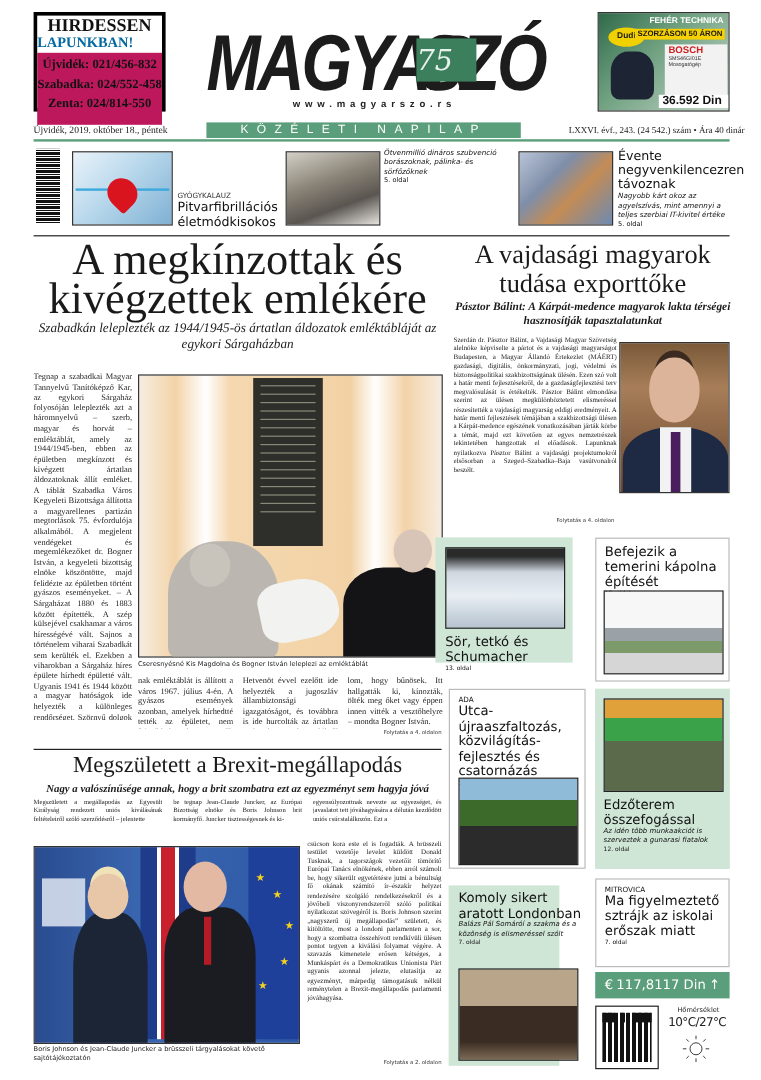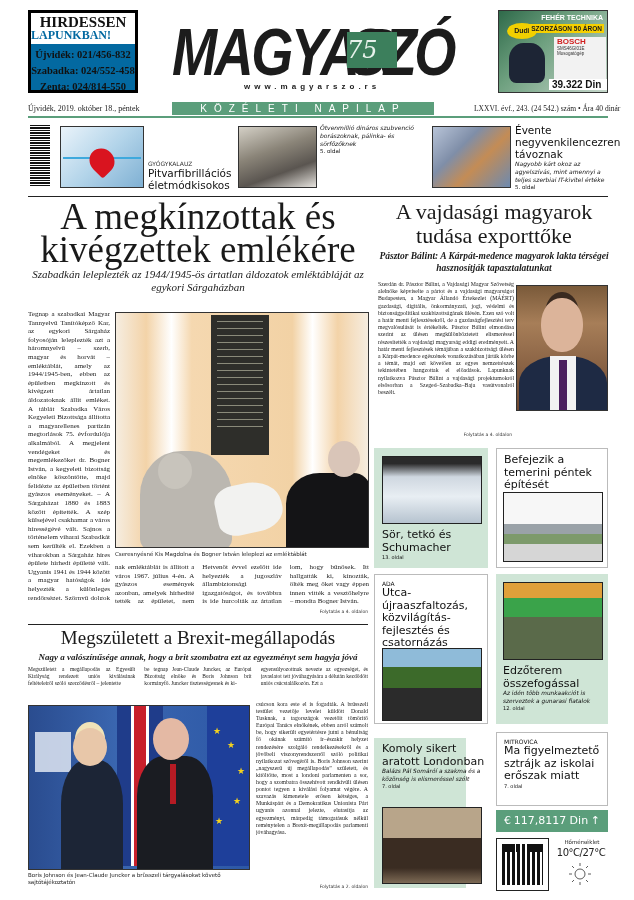--- a/index.html
+++ b/index.html
@@ -5,21 +5,21 @@
   * { box-sizing: border-box; margin: 0; padding: 0; }
   html, body { width: 634px; height: 900px; background: #ffffff; overflow: hidden; }
   body { position: relative; font-family: "Liberation Serif", serif; color: #1a1a1a; }
   .abs { position: absolute; }
   .serif { font-family: "Liberation Serif", serif; }
 
   
   #ad-box { left: 28px; top: 10px; width: 110px; height: 83px; border: 3px solid #000000; background: #fff; }
   #ad-box .h1 { font-family: "Liberation Serif", serif; font-weight: bold; font-size: 15px; text-align: center; line-height: 14px; margin-top: 2px; color: #111; }
   #ad-box .h2 { font-family: "Liberation Serif", serif; font-weight: bold; font-size: 12px; text-align: left; line-height: 12px; color: #0369a1; }
-  #ad-box .yellow { background: #0369a1; margin-top: 3px; height: 46px; padding-top: 3px; }
+  #ad-box .yellow { background: #be185d; margin-top: 3px; height: 60px; padding-top: 3px; }
   #ad-box .yellow div { font-family: "Liberation Serif", serif; font-weight: bold; font-size: 10.5px; text-align: center; line-height: 16px; color: #111; }
 
   #logo { left: 172px; top: 18px; width: 262px; height: 72px; }
   #logo .word { position: absolute; top: -4px; font-family: "Liberation Sans", sans-serif; font-weight: bold; font-style: italic; font-size: 66px; letter-spacing: -3px; color: #1c1c1c; transform: scaleX(0.82); transform-origin: left top; white-space: nowrap; }
   #logo .green75 { position: absolute; left: 175px; top: 14px; width: 50px; height: 36px; background: #3c7f5c; color: #e8f2ec; font-family: "DejaVu Serif", serif; font-style: italic; font-size: 24px; text-align: left; line-height: 36px; }
   #logo .url { position: absolute; left: 72px; top: 64px; font-family: "Liberation Sans", sans-serif; font-weight: bold; font-size: 8px; letter-spacing: 4px; color: #222; }
   #tagline { left: 172px; top: 102px; width: 262px; height: 13px; background: #5b9e7b; color: #fff; font-family: "Liberation Sans", sans-serif; font-size: 10px; letter-spacing: 7px; text-align: center; line-height: 13px; }
   #dateline { left: 28px; top: 104px; font-size: 8px; color: #222; }
   #issueline { left: 474px; top: 104px; font-size: 7.5px; color: #222; }
   #header-rule { left: 28px; top: 116px; width: 580px; height: 2px; background: #5b9e7b; }
@@ -103,21 +103,21 @@
   #right-cont { left: 440px; top: 432px; width: 72px; }
 
   
   .rbox { border: 1px solid #bbb; }
   .green { background: #cfe5d6; border-color: #cfe5d6; }
   .box-title { font-family: "DejaVu Sans", sans-serif; font-size: 11px; line-height: 12.5px; color: #111; }
   .box-kicker { font-family: "DejaVu Sans", sans-serif; font-size: 6px; color: #111; }
   .box-page { font-family: "DejaVu Sans", sans-serif; font-size: 5px; color: #111; }
   .box-sub { font-family: "DejaVu Sans", sans-serif; font-style: italic; font-size: 5.8px; line-height: 7.5px; color: #111; }
 
-  #box1 { left: 374px; top: 448px; width: 114px; height: 120px; }
+  #box1 { left: 363px; top: 448px; width: 114px; height: 104px; }
   #box1 .img { position: absolute; left: 7px; top: 7px; width: 100px; height: 68px; background: linear-gradient(180deg,#2a2a2a 0 10%,#cfd7e0 30%,#e8eef3 60%,#b6c3cf 100%); border: 1px solid #222; }
   #box2 { left: 496px; top: 448px; width: 112px; height: 120px; }
   #box2 .img { position: absolute; left: 6px; top: 43px; width: 100px; height: 70px; border: 1px solid #222; background: linear-gradient(180deg,#f7f7f7 0 45%,#9aa2a8 45% 60%,#7d9a6b 60% 75%,#d6d6d6 75% 100%); }
   #box3 { left: 374px; top: 574px; width: 114px; height: 150px; }
   #box3 .img { position: absolute; left: 7px; top: 73px; width: 100px; height: 73px; border: 1px solid #222; background: linear-gradient(180deg,#8fbbd9 0 25%,#3c6a2a 25% 55%,#2b2b2b 55% 100%); }
   #box4 { left: 496px; top: 574px; width: 112px; height: 150px; }
   #box4 .img { position: absolute; left: 6px; top: 7px; width: 100px; height: 78px; border: 1px solid #222; background: linear-gradient(180deg,#e0a03a 0 20%,#3aa34a 20% 45%,#5a6a4a 45% 100%); }
   #box5 { left: 374px; top: 738px; width: 92px; height: 150px; }
   #box5 .img { position: absolute; left: 7px; top: 68px; width: 100px; height: 77px; border: 1px solid #222; background: linear-gradient(180deg,#b8a58a 0 40%,#3a2c22 40% 80%,#7d6a55 100%); }
   #box6 { left: 496px; top: 732px; width: 112px; height: 74px; }
@@ -159,21 +159,21 @@
 <div id="ad-right" class="abs">
   <div class="dudi">Dudi</div>
   <div class="t1">FEHÉR TECHNIKA</div>
   <div class="t2">SZORZÁSON 50 ÁRON</div>
   <div class="figure"></div>
   <div class="bosch">
     <div class="b">BOSCH</div>
     <div class="m">SMS46GI01E</div>
     <div class="m">Mosogatógép</div>
   </div>
-  <div class="price">39.322 Din</div>
+  <div class="price">36.592 Din</div>
 </div>
 
 <div id="barcode" class="abs"></div>
 
 <div id="t1-img" class="abs teaser-img">
   <div class="pulse"></div>
   <div class="heart"></div>
 </div>
 <div class="abs" style="left:148px; top:160px; width:88px;">
   <div class="teaser-kicker">GYÓGYKALAUZ</div>
@@ -280,21 +280,21 @@
 <div id="box1" class="abs rbox green">
   <div class="img"></div>
   <div class="abs" style="left:7px; top:80px; width:100px;">
     <div class="box-title">Sör, tetkó és Schumacher</div>
     <div class="box-page">13. oldal</div>
   </div>
 </div>
 
 <div id="box2" class="abs rbox">
   <div class="abs" style="left:7px; top:5px; width:100px;">
-    <div class="box-title">Befejezik a temerini péntek építését</div>
+    <div class="box-title">Befejezik a temerini kápolna építését</div>
     <div class="box-page">10. oldal</div>
   </div>
   <div class="img"></div>
 </div>
 
 <div id="box3" class="abs rbox">
   <div class="abs" style="left:7px; top:5px; width:104px;">
     <div class="box-kicker">ADA</div>
     <div class="box-title">Utca-újraaszfaltozás, közvilágítás-fejlesztés és csatornázás</div>
     <div class="box-page">11. oldal</div>

